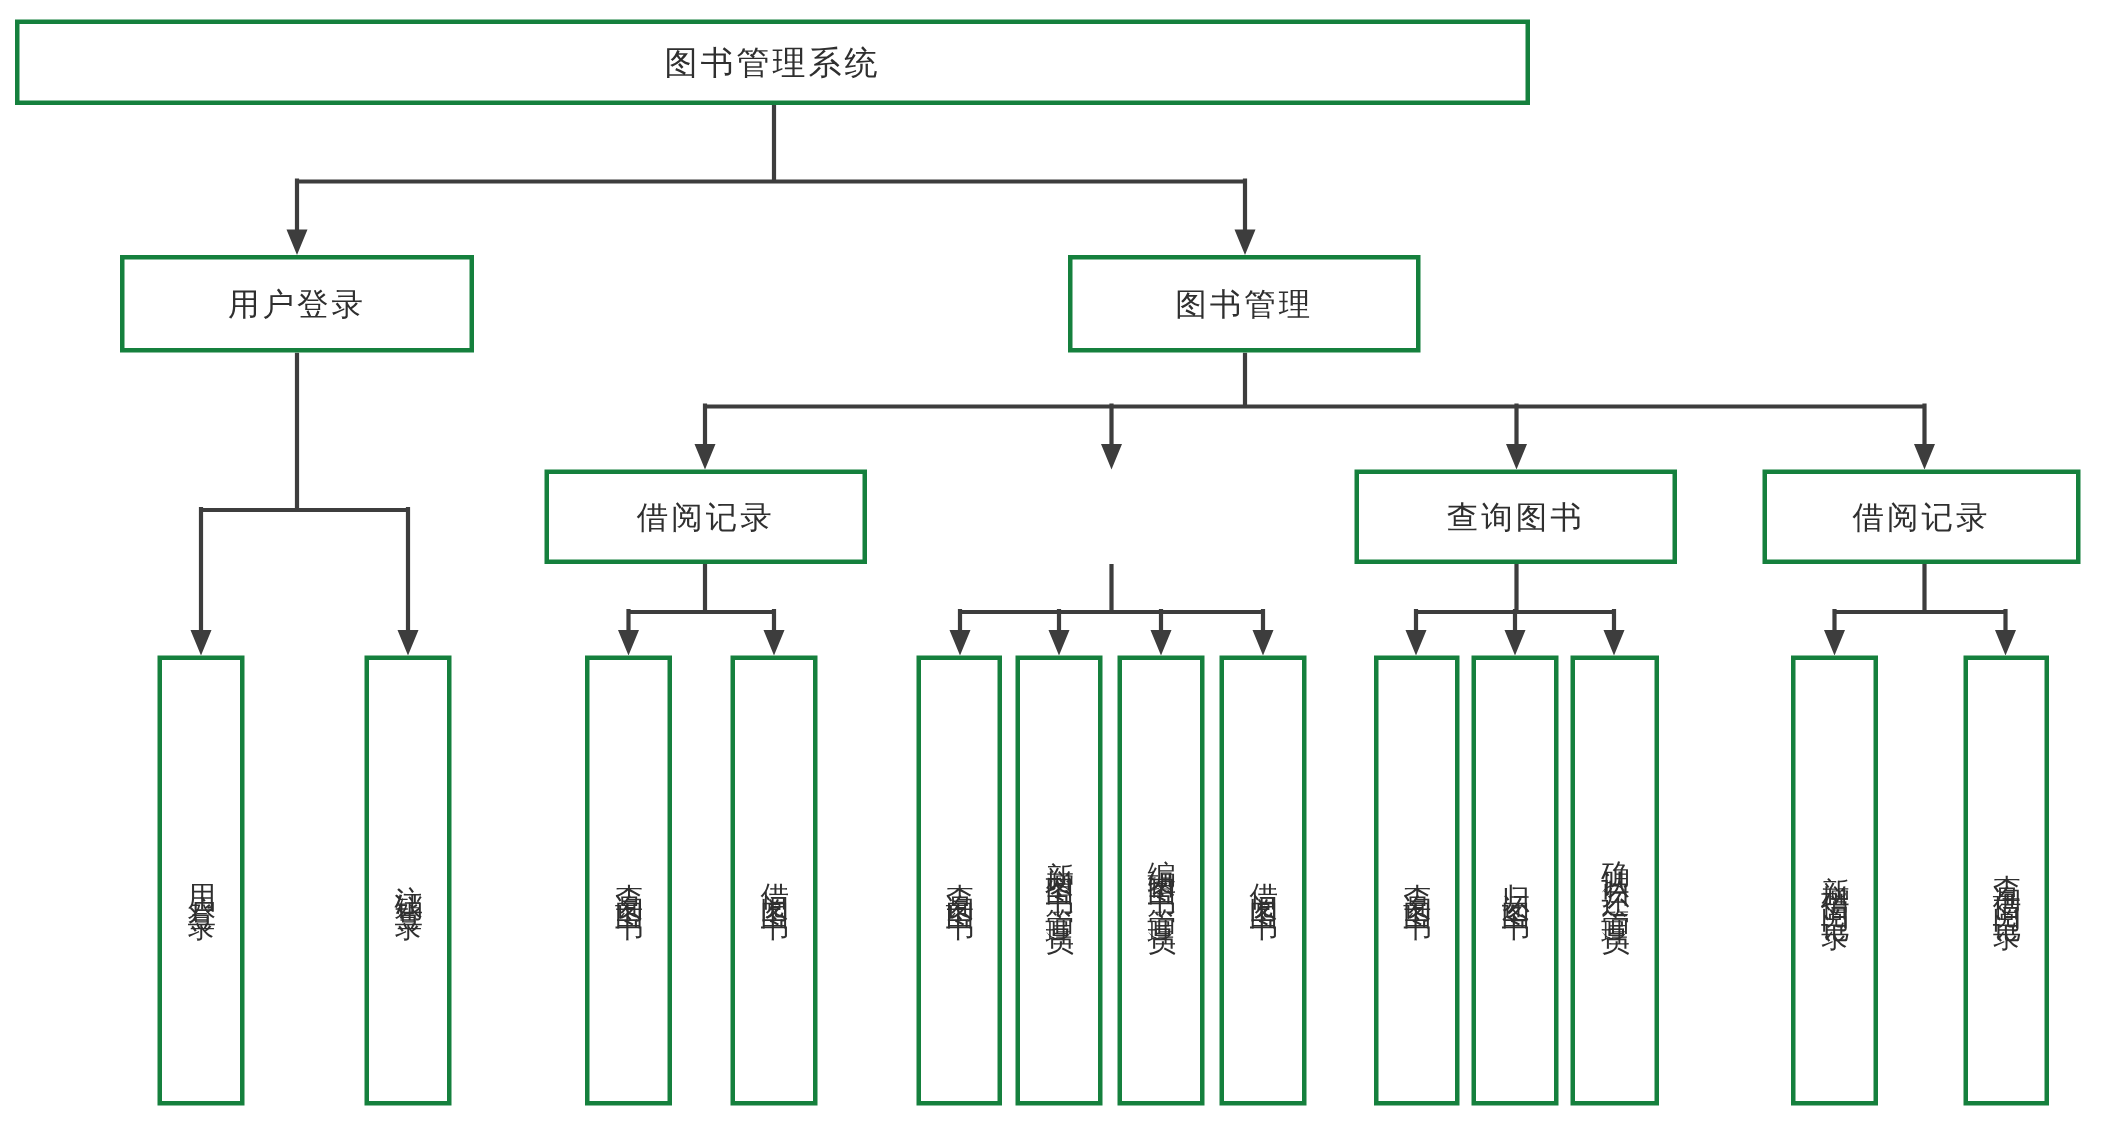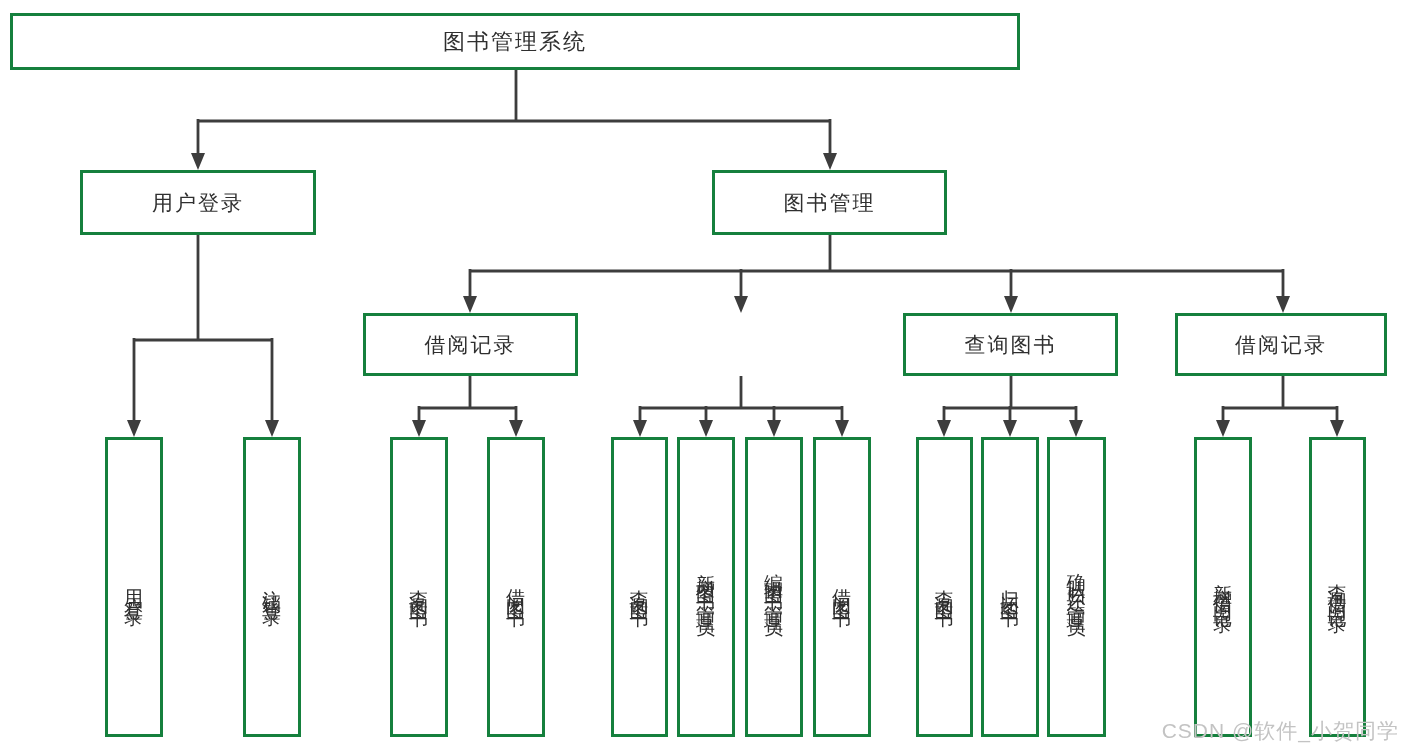--- a/index.html
+++ b/index.html
@@ -140,15 +140,14 @@
     <span>确认归还（管理员）</span>
   </div>
 
   <div class="node leaf" style="left:1194px; top:437px; width:58px; height:300px;">
     <span>新增借阅记录</span>
   </div>
   <div class="node leaf" style="left:1309px; top:437px; width:57px; height:300px;">
     <span>查询借阅记录</span>
   </div>
 
-  <div id="watermark">CSDN @软件_小贺同学</div>
 
 </div>
 
 </body></html>

